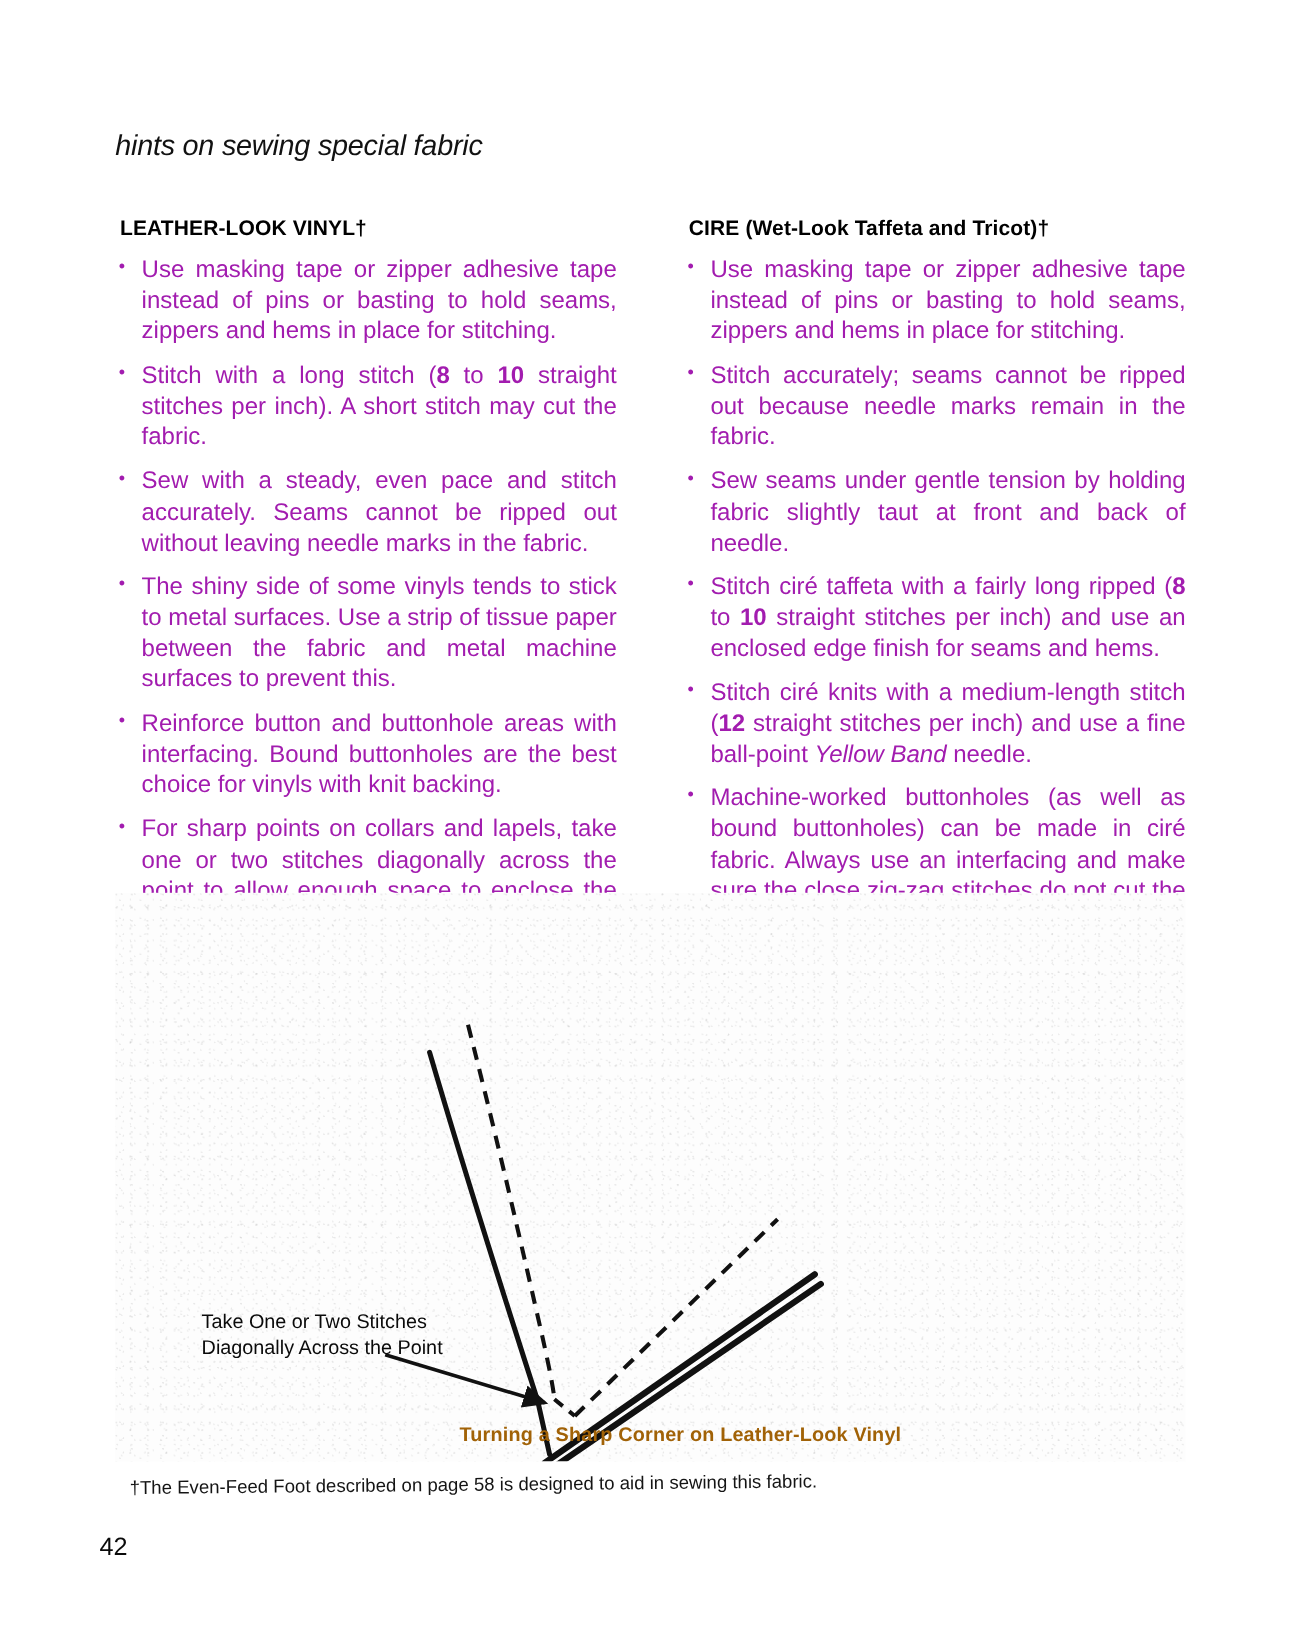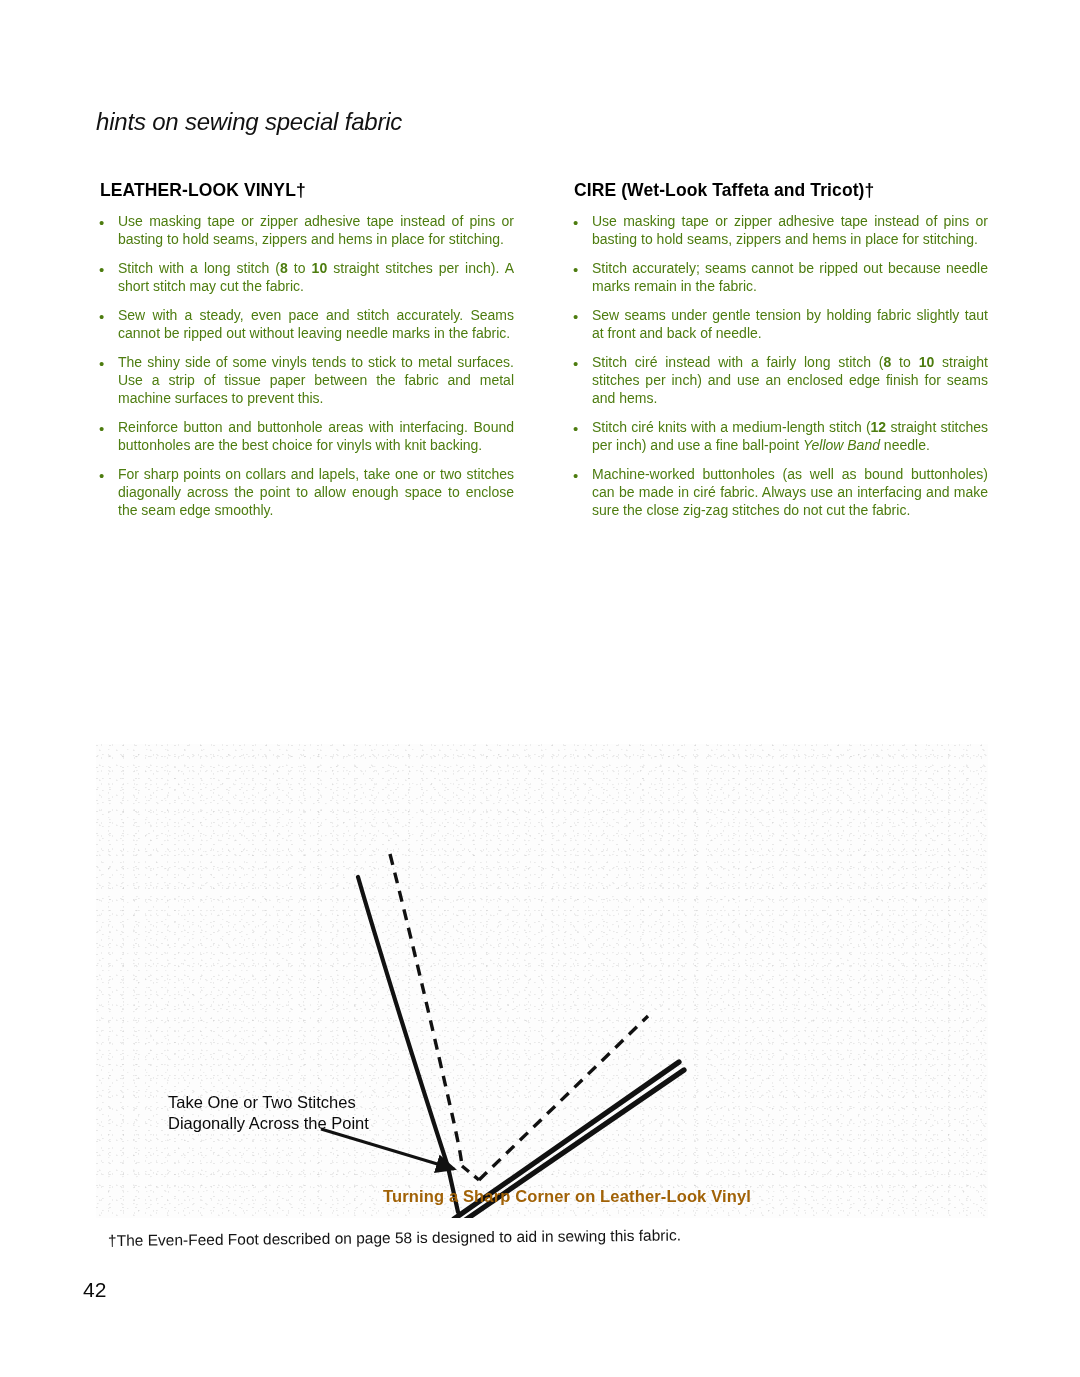--- a/index.html
+++ b/index.html
@@ -61,25 +61,25 @@
 
   ul.bullets {
     list-style: none;
     margin: 0;
     padding: 0;
   }
   ul.bullets > li {
     position: relative;
     padding-left: 22px;
     margin-bottom: 11px;
-    font-size: 14px;
+    font-size: 20px;
     line-height: 1.285;
     text-align: justify;
     text-justify: inter-word;
-    color: #4d7c0f;
+    color: #a21caf;
     -webkit-hyphens: none;
     hyphens: none;
   }
   ul.bullets > li::before {
     content: "\2022";
     position: absolute;
     left: 3px;
     top: -1px;
     font-size: 15px;
     line-height: 1.45;
@@ -186,21 +186,21 @@
           <li><span>For sharp points on collars and lapels, take one or two stitches diagonally across the point to allow enough space to enclose the seam edge smoothly.</span></li>
         </ul>
     </div>
 
     <div class="col">
       <div class="col-head">CIRE (Wet-Look Taffeta and Tricot)†</div>
       <ul class="bullets">
           <li><span>Use masking tape or zipper adhesive tape instead of pins or basting to hold seams, zippers and hems in place for stitching.</span></li>
           <li><span>Stitch accurately; seams cannot be ripped out because needle marks remain in the fabric.</span></li>
           <li><span>Sew seams under gentle tension by holding fabric slightly taut at front and back of needle.</span></li>
-          <li><span>Stitch ciré instead with a fairly long stitch (</span><span class="b">8</span><span> to </span><span class="b">10</span><span> straight stitches per inch) and use an enclosed edge finish for seams and hems.</span></li>
+          <li><span>Stitch ciré taffeta with a fairly long ripped (</span><span class="b">8</span><span> to </span><span class="b">10</span><span> straight stitches per inch) and use an enclosed edge finish for seams and hems.</span></li>
           <li><span>Stitch ciré knits with a medium-length stitch (</span><span class="b">12</span><span> straight stitches per inch) and use a fine ball-point </span><span class="i">Yellow Band</span><span> needle.</span></li>
           <li><span>Machine-worked buttonholes (as well as bound buttonholes) can be made in ciré fabric. Always use an interfacing and make sure the close zig-zag stitches do not cut the fabric.</span></li>
         </ul>
     </div>
 
   </div>
 
   <div class="figure">
     <div class="figure-noise"></div>
 

